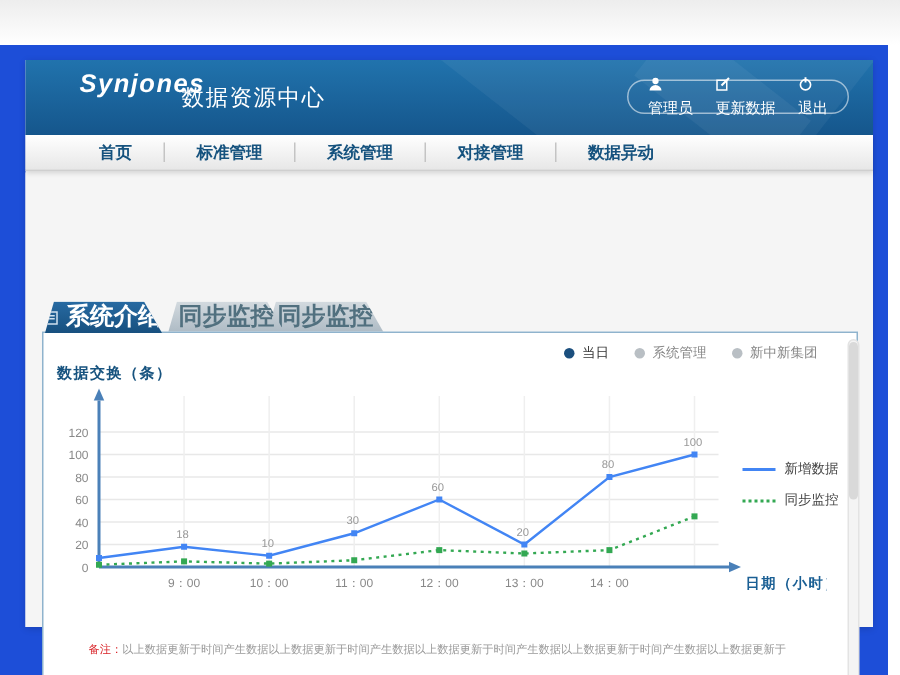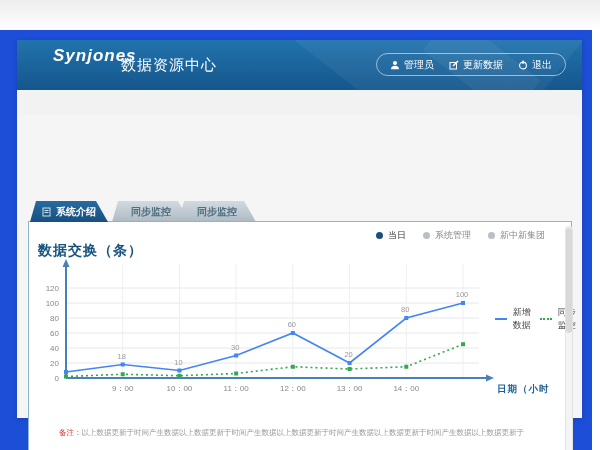--- a/index.html
+++ b/index.html
@@ -19,57 +19,57 @@
   .streak { position:absolute; width:220px; height:120px; background:rgba(255,255,255,.05);
             transform:rotate(38deg); }
   .streak.s1 { left:290px; top:-40px; }
   .streak.s2 { left:430px; top:-60px; width:120px; }
   .logo { position:absolute; left:36px; top:6px; color:#fff; text-align:center; }
   .logo .l1 { font-size:17px; font-weight:bold; letter-spacing:1px; font-style:italic; line-height:19px; }
   .logo .l2 { font-size:12.5px; font-weight:bold; letter-spacing:2px; line-height:15px; }
   .app-title { position:absolute; left:104px; top:16px; color:#fff; font-size:15px; letter-spacing:1px; }
   .user-pill { position:absolute; right:16px; top:13px; height:23px; border:1px solid rgba(255,255,255,.55);
                border-radius:12px; display:flex; align-items:center; padding:0 13px; gap:15px; }
-  .user-item { display:flex; align-items:center; gap:4px; color:#fff; font-size:10px; cursor:pointer; white-space:nowrap; }
+  .user-item { display:flex; align-items:flex-start; gap:4px; color:#fff; font-size:10px; cursor:pointer; white-space:nowrap;flex-direction:column; }
   .user-item svg { display:block; }
 
   
   .nav { position:absolute; left:0; top:50px; width:565px; height:24px;
          background:linear-gradient(#ffffff,#e7e7e7); border-bottom:1px solid #cfcfcf;
          box-shadow:0 2px 3px rgba(0,0,0,.10); display:flex; align-items:center; padding-left:28px; z-index:5; }
   .nav-item { color:#15527e; font-size:11px; font-weight:bold; padding:0 21px; cursor:pointer; white-space:nowrap; }
   .nav-sep { width:1px; height:13px; background:#c4c4c4; }
 
   
   .content { position:absolute; left:0; top:75px; width:565px; height:303px; background:#f5f5f5; }
 
-  .tab { position:absolute; top:86px; height:21px; line-height:21px; font-size:10px; font-weight:bold;
+  .tab { position:absolute; top:86px; height:21px; line-height:21px; font-size:16px; font-weight:bold;
          text-align:center; cursor:pointer;
          clip-path:polygon(6px 0, calc(100% - 12px) 0, 100% 100%, 0 100%); }
   .tab.active { background:linear-gradient(#276aa2,#17507f); color:#fff; z-index:4;
                 display:flex; align-items:center; justify-content:center; gap:5px; }
   .tab.inactive { background:linear-gradient(#d3dadf,#adbac4); color:#51707f; z-index:3;margin-left:16px; }
 
   .panel { position:absolute; left:11px; top:106px; width:544px; height:266px;
            background:#fff; border:1px solid #8fb3cd; z-index:2; }
 
   .filters { position:absolute; top:7px; right:26px; display:flex; gap:17px; align-items:center; }
   .filter-item { display:flex; align-items:center; gap:5px; font-size:9px; color:#888; cursor:pointer; }
   .filter-item .dot { width:7px; height:7px; border-radius:50%; background:#b9bfc4; }
   .filter-item.selected { color:#333; }
   .filter-item.selected .dot { background:#1b4f7e; }
 
-  .chart-title { position:absolute; left:9px; top:20px; font-size:14px; font-weight:bold;
+  .chart-title { position:absolute; left:9px; top:20px; font-size:10px; font-weight:bold;
                  color:#17537f; letter-spacing:1px; z-index:3; }
   #chart-svg { position:absolute; left:2px; top:12px; }
   #chart-svg text.tick { font-size:8px; fill:#888; }
   #chart-svg text.ptlabel { font-size:7.5px; fill:#999; }
   #chart-svg text.xlabel { font-size:9.5px; font-weight:bold; fill:#1a5f94; letter-spacing:1px; }
 
-  .series-legend { position:absolute; left:466px; top:84px; display:flex; flex-direction:row; gap:8px; }
+  .series-legend { position:absolute; left:466px; top:84px; display:flex; flex-direction:column; gap:8px; }
   .legend-row { display:flex; align-items:center; gap:6px; font-size:9px; color:#444; cursor:pointer; }
   .legend-sample { width:22px; height:0; }
   .legend-sample.solid  { border-top:2px solid; }
   .legend-sample.dotted { border-top:2px dotted; }
 
   .note { position:absolute; left:30px; top:206px; width:502px; font-size:7.5px; color:#999;
           white-space:nowrap; overflow:hidden; }
   .note .prefix { color:#d9252a; font-weight:normal; }
 
   .scrollbar { position:absolute; left:536px; top:4px; width:8px; height:256px;
@@ -110,20 +110,31 @@
         <span class="user-item">
           <svg width="10" height="10" viewBox="0 0 10 10">
             <circle cx="5" cy="5.5" r="3.4" fill="none" stroke="#fff" stroke-width="1.1"></circle>
             <line x1="5" y1="0.5" x2="5" y2="4" stroke="#fff" stroke-width="1.3"></line>
           </svg>
           <span>退出</span>
         </span>
       </div>
     </div>
 
+    <div class="nav">
+        <span class="nav-item">首页</span>
+        <span class="nav-sep"></span>
+        <span class="nav-item">标准管理</span>
+        <span class="nav-sep"></span>
+        <span class="nav-item">系统管理</span>
+        <span class="nav-sep"></span>
+        <span class="nav-item">对接管理</span>
+        <span class="nav-sep"></span>
+        <span class="nav-item">数据异动</span>
+      </div>
 
     <div class="content">
       <div id="tabs">
           <div class="tab active" style="left: 13px; width: 78px; z-index: 4;">
             <svg width="9" height="10">
               <rect x="1" y="1" width="7" height="8" fill="none" stroke="#cfe0ee" stroke-width="1"></rect>
               <line x1="2.5" y1="3.5" x2="6.5" y2="3.5" stroke="#cfe0ee"></line>
               <line x1="2.5" y1="5.5" x2="6.5" y2="5.5" stroke="#cfe0ee"></line>
             </svg>
             <span>系统介绍</span>

